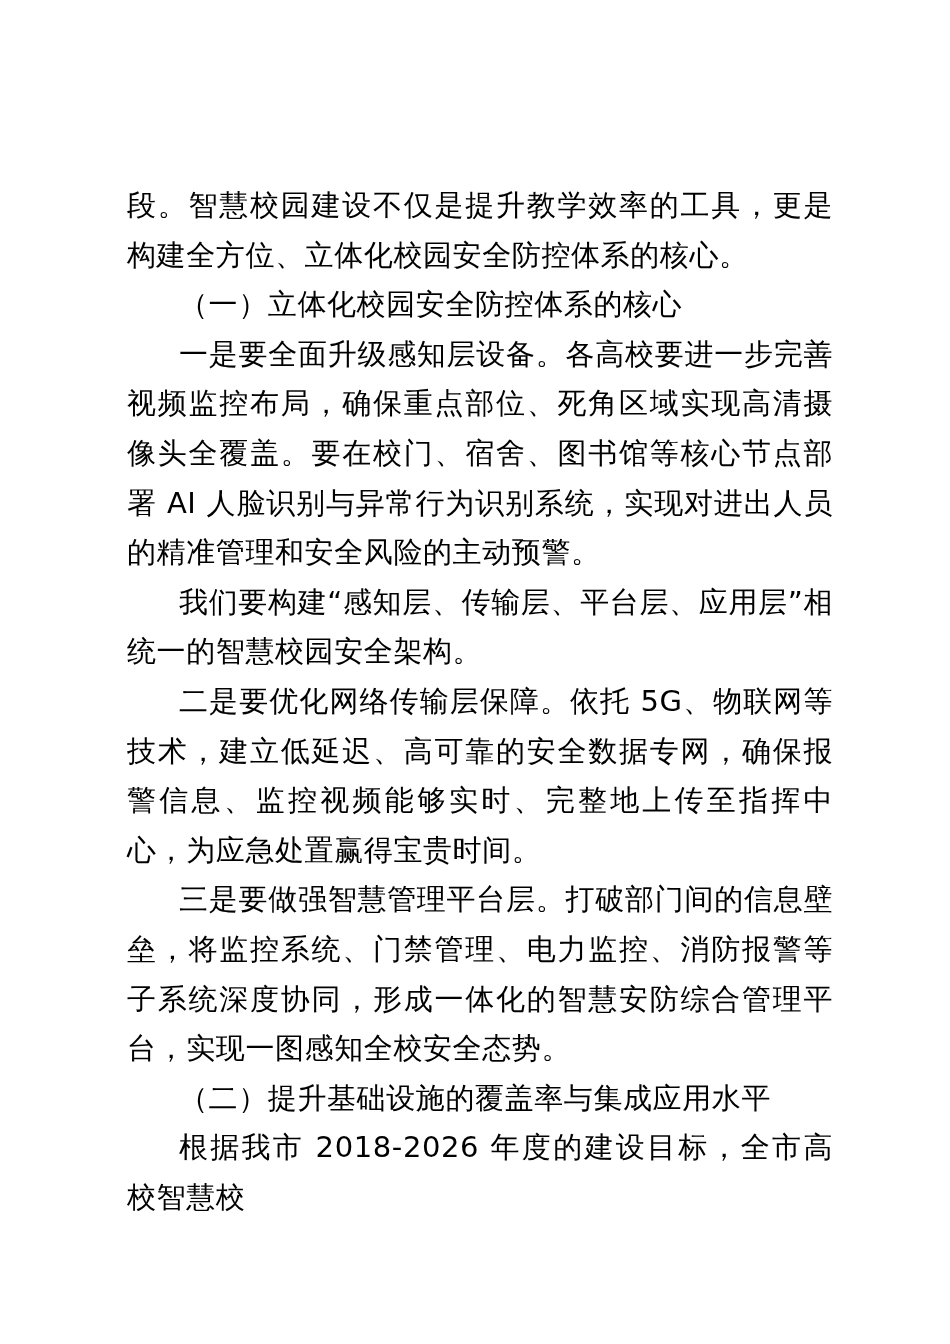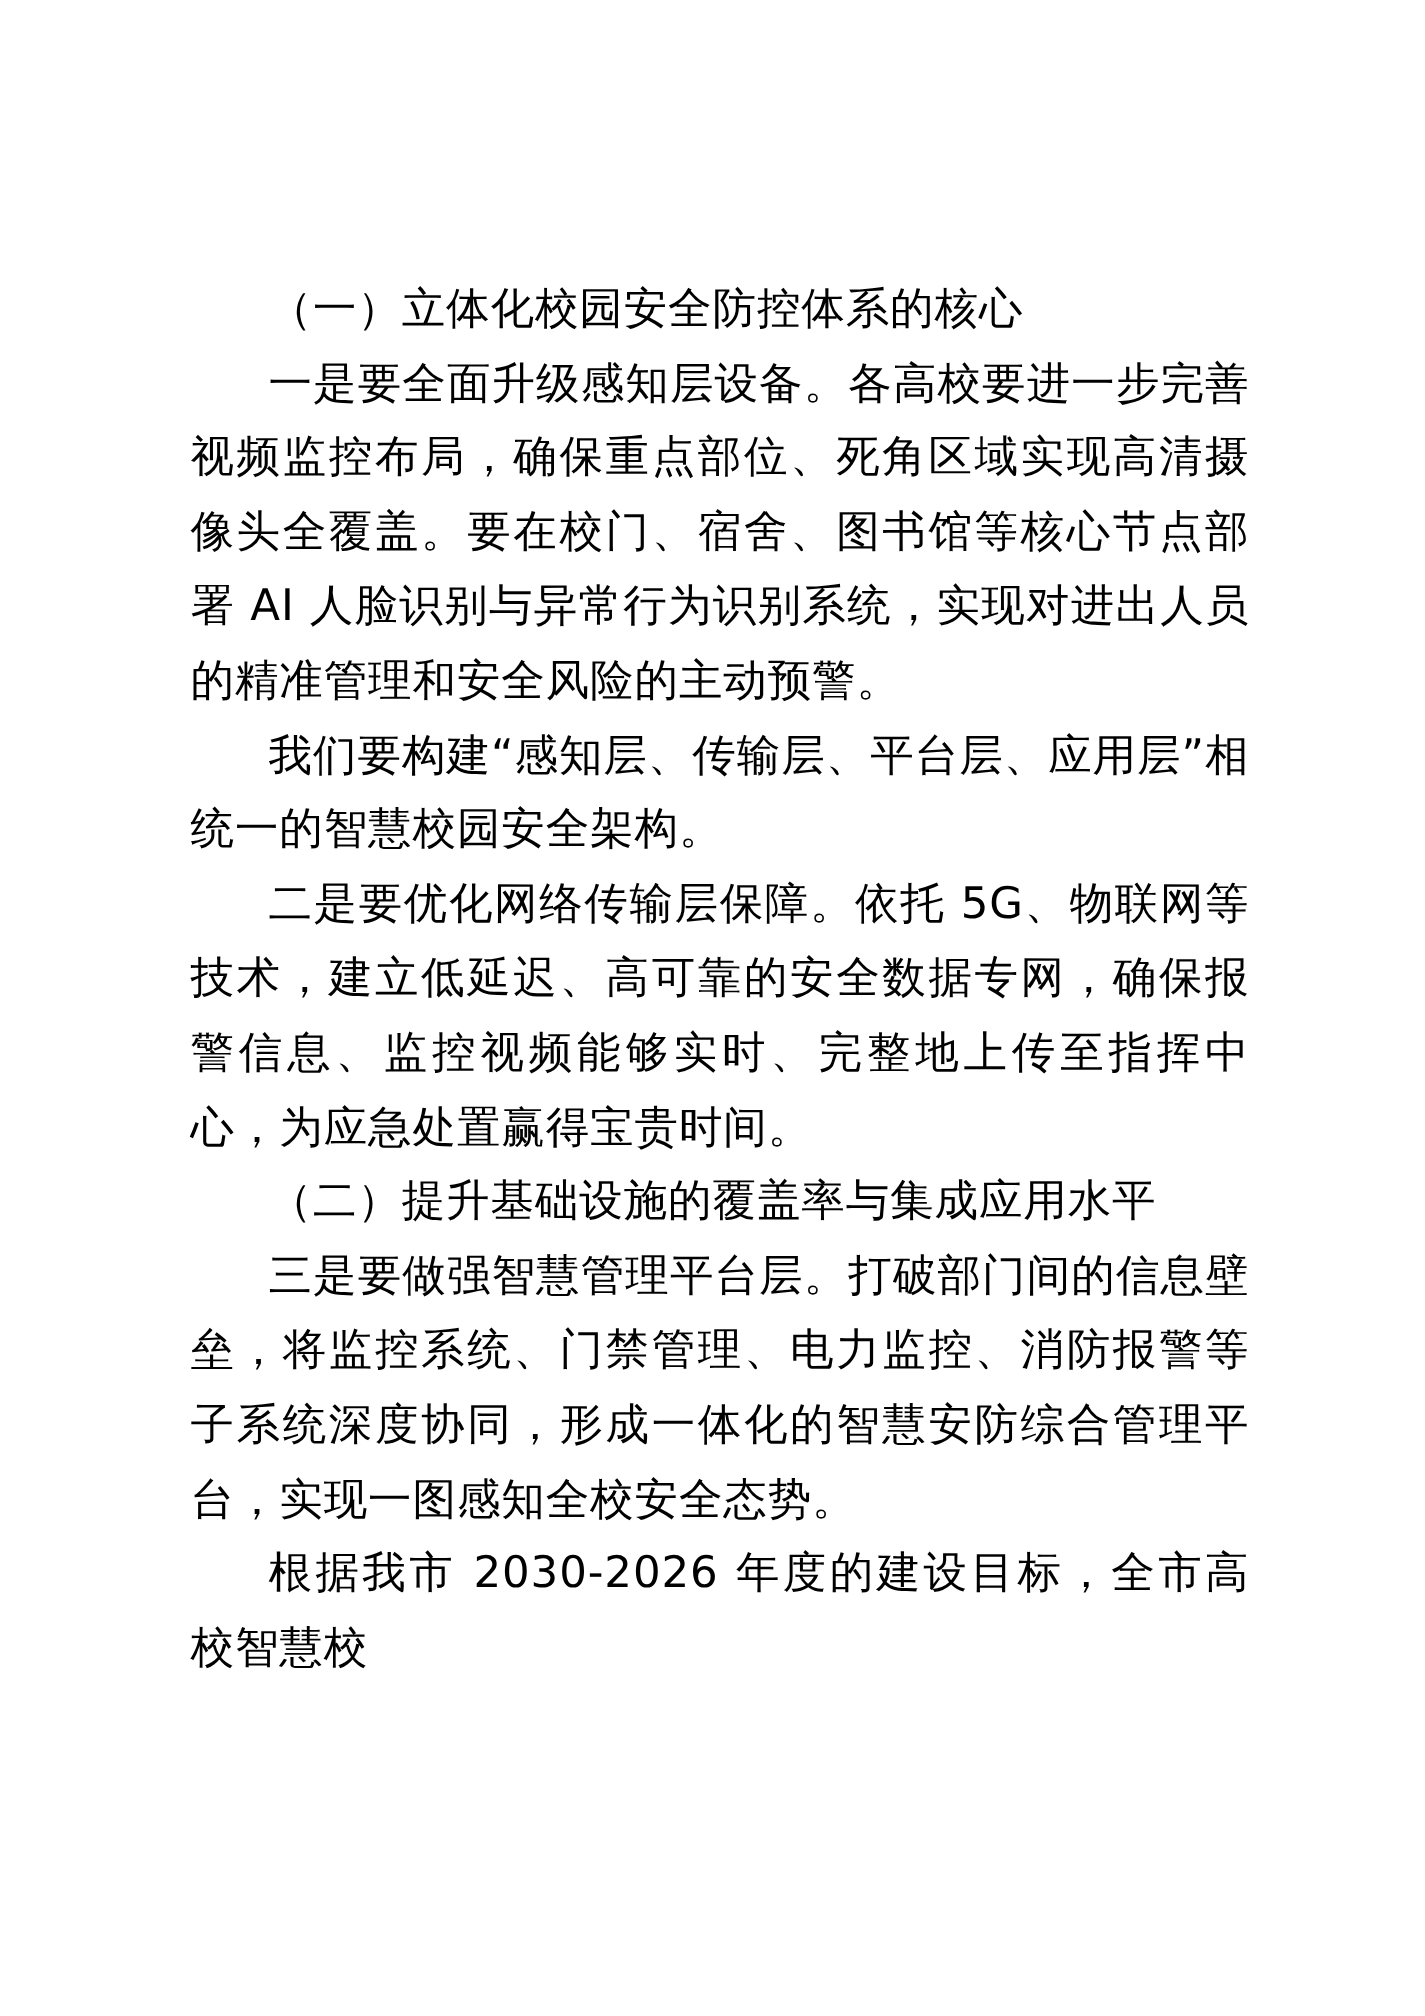--- a/index.html
+++ b/index.html
@@ -31,20 +31,21 @@
       white-space: normal;
       word-break: break-all;
     }
     .indent { text-indent: 52px; }
     .heading { text-indent: 52px; }
   </style>
 </head>
 <body>
 
 <div class="page">
+  <p class="para">段。智慧校园建设不仅是提升教学效率的工具，更是构建全方位、立体化校园安全防控体系的核心。</p>
   <p class="para heading">（一）立体化校园安全防控体系的核心</p>
   <p class="para indent">一是要全面升级感知层设备。各高校要进一步完善视频监控布局，确保重点部位、死角区域实现高清摄像头全覆盖。要在校门、宿舍、图书馆等核心节点部署 AI 人脸识别与异常行为识别系统，实现对进出人员的精准管理和安全风险的主动预警。</p>
   <p class="para indent">我们要构建“感知层、传输层、平台层、应用层”相统一的智慧校园安全架构。</p>
   <p class="para indent">二是要优化网络传输层保障。依托 5G、物联网等技术，建立低延迟、高可靠的安全数据专网，确保报警信息、监控视频能够实时、完整地上传至指挥中心，为应急处置赢得宝贵时间。</p>
+  <p class="para indent">三是要做强智慧管理平台层。打破部门间的信息壁垒，将监控系统、门禁管理、电力监控、消防报警等子系统深度协同，形成一体化的智慧安防综合管理平台，实现一图感知全校安全态势。</p>
   <p class="para heading">（二）提升基础设施的覆盖率与集成应用水平</p>
-  <p class="para indent">三是要做强智慧管理平台层。打破部门间的信息壁垒，将监控系统、门禁管理、电力监控、消防报警等子系统深度协同，形成一体化的智慧安防综合管理平台，实现一图感知全校安全态势。</p>
-  <p class="para indent">根据我市 2030-2026 年度的建设目标，全市高校智慧校</p>
+  <p class="para indent">根据我市 2018-2026 年度的建设目标，全市高校智慧校</p>
 </div>
 
 </body></html>

